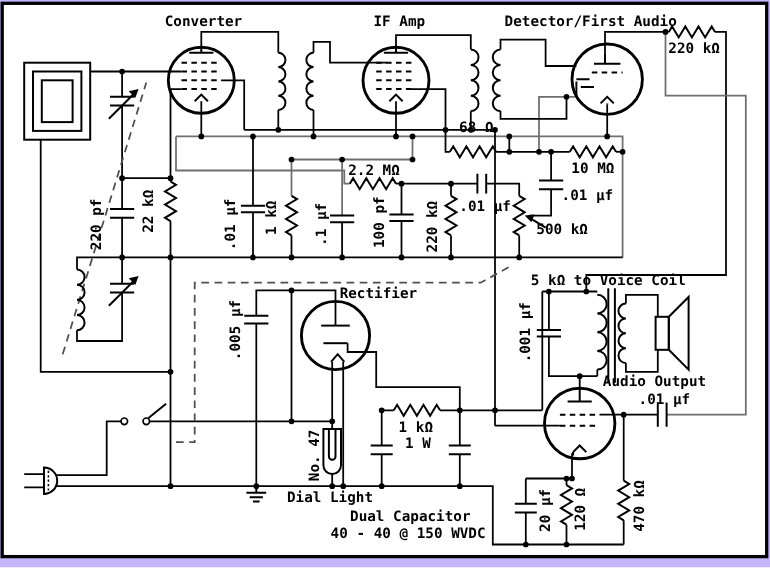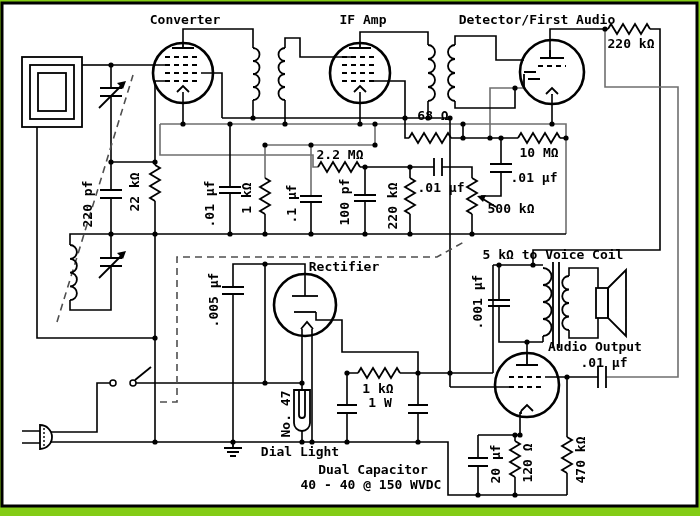--- a/index.html
+++ b/index.html
@@ -1,17 +1,17 @@
 <!DOCTYPE html>
 <html><head>
 <meta charset="utf-8">
 <title>Schematic</title>
 <style>
   html,body{margin:0;padding:0;background:#ffffff;}
-  .stage{width:700px;height:516px;position:relative;background:#84cc16;
+  .stage{width:700px;height:516px;position:relative;background:#c4b5fd;
          font-family:"DejaVu Sans Mono","Liberation Mono",monospace;}
   svg{display:block;}
   text{font-family:"DejaVu Sans Mono","Liberation Mono",monospace;
        font-size:13px;font-weight:bold;fill:#000;}
   .wire{stroke:#000;stroke-width:1.6;fill:none;}
   .soft{stroke:#6f6f6f;}
   .comp{stroke:#000;stroke-width:1.8;fill:none;}
   .tube{stroke:#000;stroke-width:2.6;fill:none;}
   .grid{stroke:#000;stroke-width:1.8;fill:none;stroke-dasharray:5 4;}
   .dash{stroke:#4f4f4f;stroke-width:1.6;fill:none;stroke-dasharray:7 5;}

